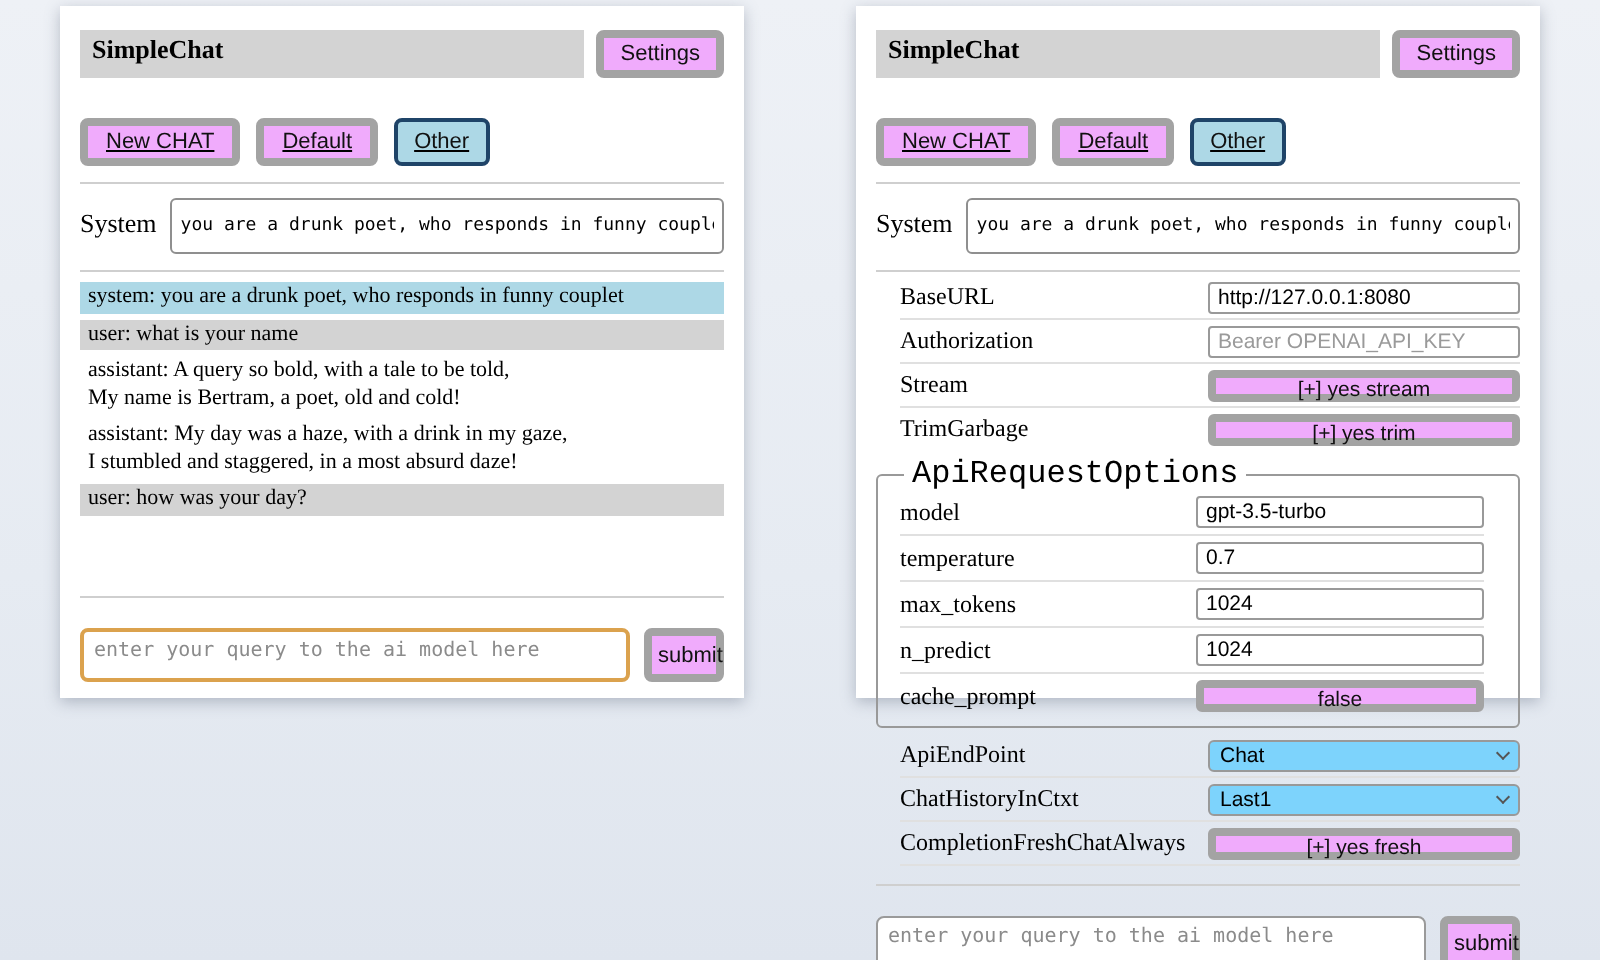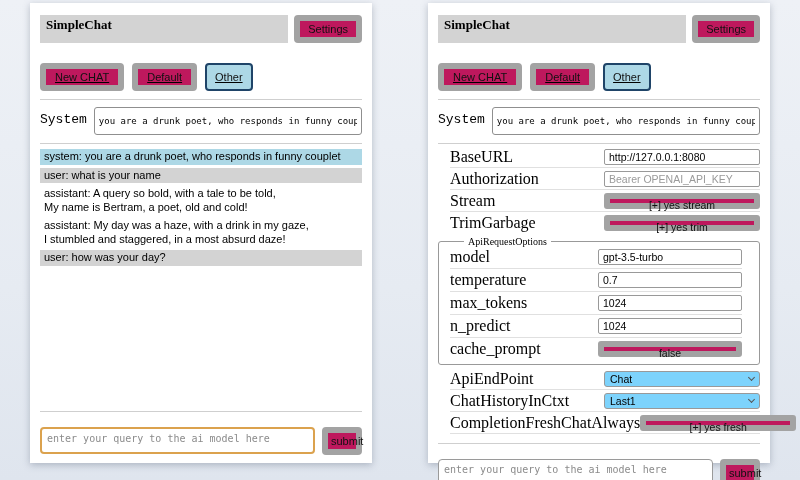--- a/index.html
+++ b/index.html
@@ -3,75 +3,75 @@
 <meta charset="utf-8">
 <style>
   * { box-sizing: border-box; }
   html,body { margin:0; padding:0; }
   body {
     width:800px; height:480px; overflow:hidden;
     background: linear-gradient(180deg,#eef1f6 0%, #e6ebf2 60%, #dfe5ee 100%);
     font-family:"Liberation Sans", sans-serif;
   }
   .panel {
-    position:absolute; top:3px; width:342px; height:460px;
+    position:absolute; top:3px; width:342px; height:346px;
     background:#ffffff; padding:12px 10px 8px 10px;
     box-shadow:0 2px 7px rgba(90,100,120,.38);
     display:flex; flex-direction:column;
   }
   .panel-left  { left:30px; }
   .panel-right { left:428px; }
 
   
   .title-row { display:flex; gap:6px; align-items:stretch; }
   .title-bar {
     flex:1; background:#d3d3d3; padding:2px 6px;
     font-family:"Liberation Serif", serif; font-weight:bold; font-size:13px; line-height:15px;
   }
   button {
     font-family:"Liberation Sans", sans-serif; font-size:11px; color:#111;
-    background:#be185d; border:6px solid #a3a3a3; border-radius:4px; padding:2px 8px;
+    background:#f0abfc; border:4px solid #a3a3a3; border-radius:4px; padding:2px 8px;
   }
   .toolbar { display:flex; gap:8px; margin-top:20px;text-decoration:underline; }
   .toolbar button { padding:2px 9px; }
   .toolbar .selected { background:#add8e6; border:2px solid #1f4468; padding:1px 8px; }
 
   hr.sep { border:none; border-top:1px solid #cfcfcf; margin:8px 0 0 0; }
 
   
   .system-row { display:flex; gap:7px; margin-top:7px; }
-  .system-label { font-family:Liberation Mono, monospace; font-size:13px; padding-top:5px; }
+  .system-label { font-family:Liberation Serif, serif; font-size:13px; padding-top:5px; }
   .system-input {
     flex:1; height:28px; font-family:"DejaVu Sans Mono", monospace; font-size:9px;
     border:1px solid #8f8f8f; border-radius:3px; padding:3px 4px; color:#000;
   }
 
   
   .chat-area { margin-top:5px; flex:1; overflow:hidden; }
   .msg {
-    font-family:Liberation Sans, sans-serif; font-size:11px; line-height:13.5px;
+    font-family:Liberation Serif, serif; font-size:11px; line-height:13.5px;
     padding:1px 4px; margin-bottom:3px; white-space:pre-line; color:#000;
   }
   .msg.role-system { background:#add8e6; }
   .msg.role-user   { background:#d3d3d3; }
 
   
   .query-row { display:flex; gap:7px; margin-top:15px; align-items:stretch; }
   .query-input {
     flex:1; height:27px; resize:none; font-family:"DejaVu Sans Mono", monospace;
     font-size:10px; padding:4px 5px; border:1px solid #9a9a9a; border-radius:4px; color:#333;
   }
   .query-input.focused { border:2px solid #dba24e; }
   .query-input::placeholder { color:#8b8b8b; }
   .submit-btn { width:40px; padding:2px 3px; }
 
   
   .settings { margin-top:3px; padding-left:12px; }
   .srow { display:flex; align-items:center; height:19px; }
-  .slabel { flex:1; font-family:"Liberation Serif", serif; font-size:16px; color:#000; }
+  .slabel { flex:1; font-family:"Liberation Serif", serif; font-size:12px; color:#000; }
   .ctrl { width:156px; flex:none; }
   .fieldset .ctrl { width:144px; }
   input.ctrl-input {
     height:16px; font-size:10.5px; font-family:"Liberation Sans", sans-serif;
     border:1px solid #999; border-radius:2px; padding:1px 4px; color:#000;
   }
   input.ctrl-input::placeholder { color:#9a9a9a; }
   button.ctrl-btn { height:16px; padding:0; font-size:10.5px; border-radius:3px; border-color:#a3a3a3; }
   .ctrl-select {
     height:16px; background:#7dd3fc; border:1px solid #999; border-radius:3px;
@@ -79,21 +79,21 @@
     font-size:10.5px; color:#000;
   }
   .chev { width:5px; height:5px; border-right:1.4px solid #555; border-bottom:1.4px solid #555;
           transform:rotate(45deg); margin-top:-3px; }
   hr.thin { border:none; border-top:1px solid #e0e0e0; margin:1px 0; }
   .fieldset {
     border:1px solid #999; border-radius:3px; margin:4px 0 4px -12px;
     padding:0 17px 5px 11px;
   }
   .fieldset legend {
-    font-family:Liberation Serif, serif; font-size:10px; padding:0 4px; margin-left:14px;
+    font-family:Liberation Mono, monospace; font-size:16px; padding:0 4px; margin-left:2px;
   }
   .fieldset .srow { height:20px; }
 </style>
 </head>
 <body>
 
 <div class="panel panel-left">
   <div class="title-row">
     <div class="title-bar">SimpleChat</div>
     <button>Settings</button>

